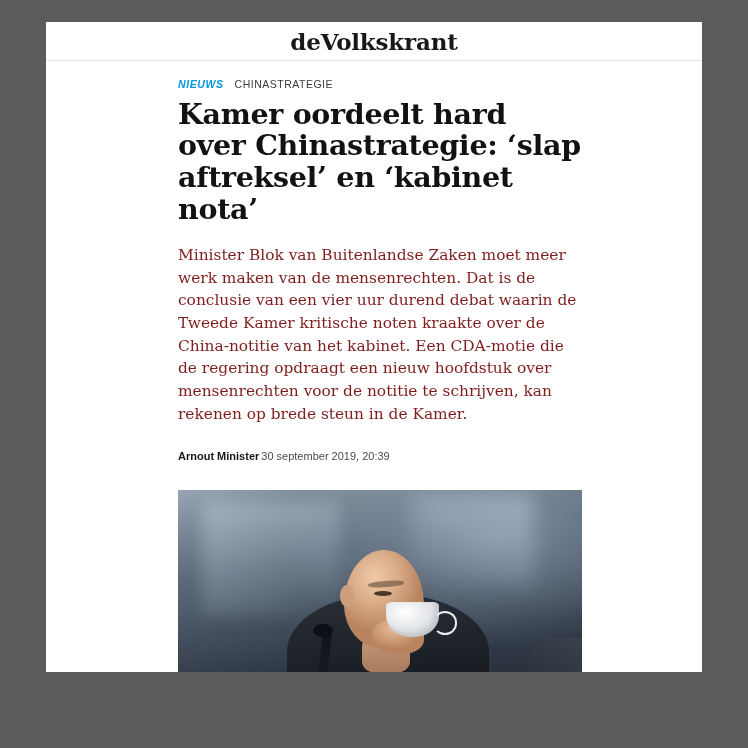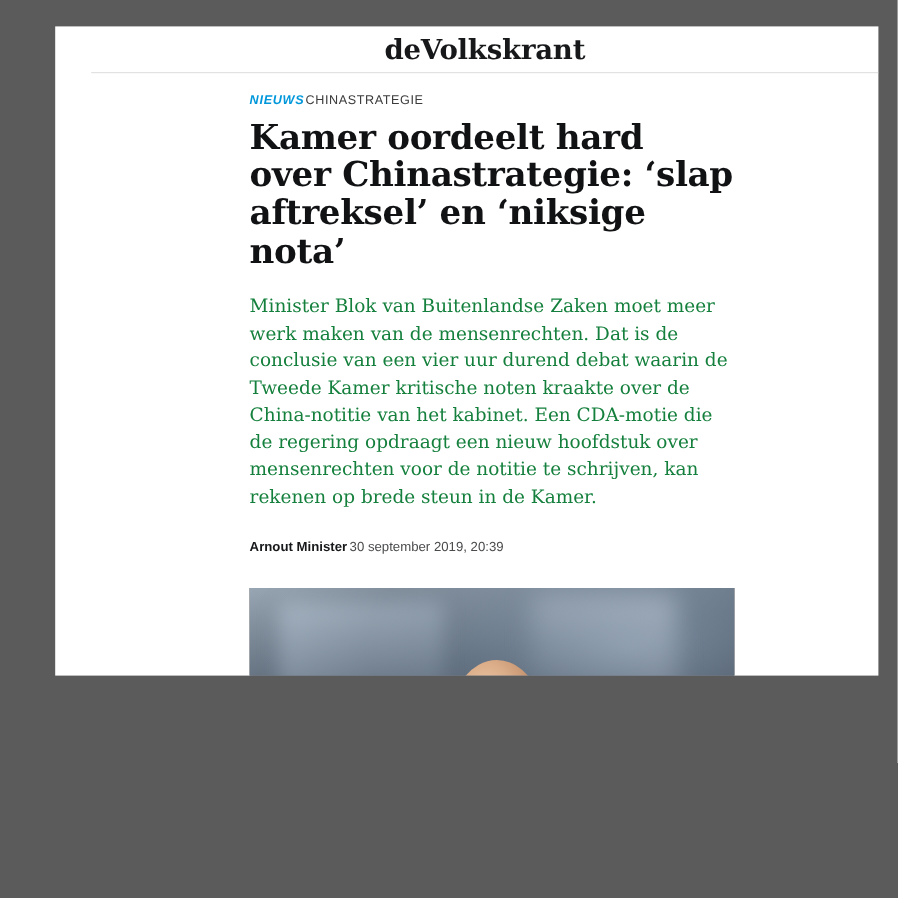--- a/index.html
+++ b/index.html
@@ -11,24 +11,23 @@
     height: 748px;
     background: #5b5b5b;
     font-family: "Liberation Sans", sans-serif;
     overflow: hidden;
   }
   .page {
     position: absolute;
     left: 46px;
     top: 22px;
     width: 656px;
-    height: 541px;
+    height: 650px;
     background: #ffffff;
     overflow: hidden;
-    padding-left: 30px;
   }
   .masthead {
     height: 38px;
     border-bottom: 1px solid #e2e2e2;
     display: flex;
     align-items: center;
     justify-content: center;
   }
   .masthead-logo {
     font-family: "DejaVu Serif", serif;
@@ -51,37 +50,37 @@
     margin-bottom: 9px;
     line-height: 1;
   }
   .kicker .section {
     color: #0098db;
     font-style: italic;
   }
   .kicker .topic {
     color: #3b3b3b;
     font-weight: 400;
-    margin-left: 1px;
+    margin-left: 11px;
     letter-spacing: 0.5px;
   }
   h1.headline {
     font-family: "DejaVu Serif", serif;
     font-weight: 700;
     font-size: 28.5px;
     line-height: 1.12;
     color: #111214;
     margin: 0 0 18px 0;
     letter-spacing: -0.3px;
   }
   .intro {
     font-family: "DejaVu Serif", serif;
     font-size: 15.4px;
     line-height: 1.47;
-    color: #15803d;
+    color: #7f1d1d;
     margin: 0 0 24px 0;
   }
   .byline {
     font-size: 11px;
     color: #3a3b3d;
     margin-bottom: 26px;
     line-height: 1.3;
   }
   .byline .author {
     font-weight: 700;
@@ -303,21 +302,21 @@
   </div>
 
   <div class="article">
 
     <div class="col">
 
       <div class="kicker">
         <span class="section">NIEUWS</span><span class="topic">CHINASTRATEGIE</span>
       </div>
 
-      <h1 class="headline">Kamer oordeelt hard over Chinastrategie: ‘slap aftreksel’ en ‘niksige nota’</h1>
+      <h1 class="headline">Kamer oordeelt hard over Chinastrategie: ‘slap aftreksel’ en ‘kabinet nota’</h1>
 
       <p class="intro">Minister Blok van Buitenlandse Zaken moet meer werk maken van de mensenrechten. Dat is de conclusie van een vier uur durend debat waarin de Tweede Kamer kritische noten kraakte over de China-notitie van het kabinet. Een CDA-motie die de regering opdraagt een nieuw hoofdstuk over mensenrechten voor de notitie te schrijven, kan rekenen op brede steun in de Kamer.</p>
 
       <div class="byline">
         <span class="author">Arnout Minister</span><span class="stamp">30 september 2019, 20:39</span>
       </div>
 
     </div>
 
     <div class="figure">

